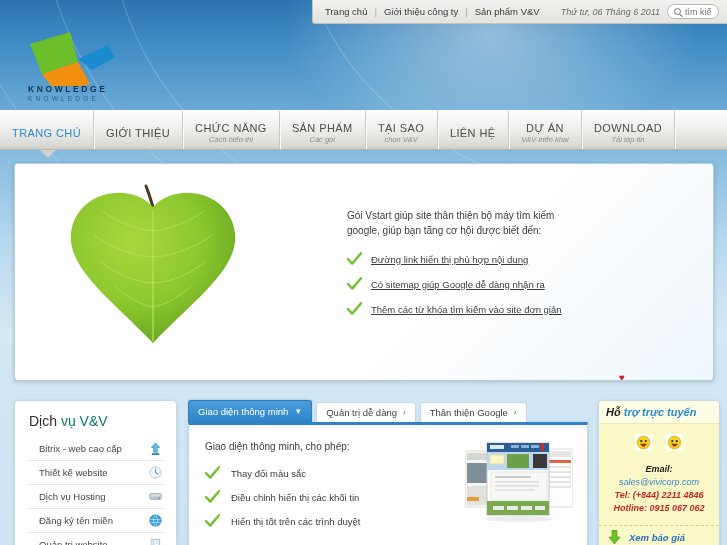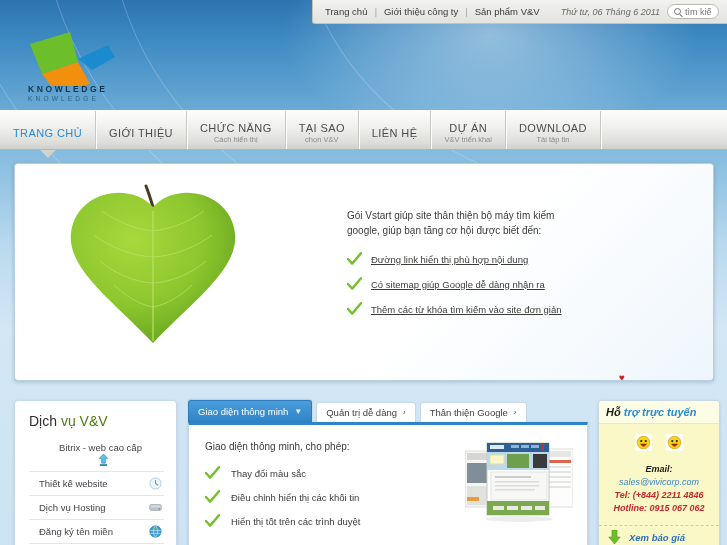--- a/index.html
+++ b/index.html
@@ -65,21 +65,21 @@
   }
   .nav-item {
     padding:5px 13px 0 13px; min-width:52px;
     border-right:1px solid #c9c9c4;
     box-shadow: inset 1px 0 0 #fcfcfc;
     display:flex; flex-direction:column; align-items:center; justify-content:center;
     cursor:pointer;
   }
   .nav-item:first-child { box-shadow:none; }
   .nav-main { font-size:11px; color:#4c4c4a; letter-spacing:.4px; white-space:nowrap; }
-  .nav-sub { font-size:7.5px; color:#8c8c88; margin-top:1px; white-space:nowrap; }
+  .nav-sub { font-size:7.5px; color:#8c8c88; margin-top:1px; white-space:nowrap;font-style:italic; }
   .nav-item.active .nav-main { color:#2a8ad4; }
   .nav-filler { flex:1; border-right:none; box-shadow: inset 1px 0 0 #fcfcfc; }
   .nav-arrow {
     position:absolute; left:40px; top:150px; width:0; height:0;
     border-left:8px solid transparent; border-right:8px solid transparent;
     border-top:8px solid #d2d2cd;
   }
 
   
   .banner {
@@ -111,28 +111,28 @@
   .lower { position:absolute; left:0; top:390px; width:727px; height:155px; }
 
   
   .side {
     position:absolute; left:14px; top:10px; width:163px; height:150px;
     background:#fff; border:1px solid #c8d8e6; border-top-left-radius:4px; border-top-right-radius:4px;
     box-shadow:0 1px 3px rgba(0,0,0,.14);
     padding:12px 12px 0 14px;
   }
   .side-title { font-size:14px; color:#2f2f2d; margin-bottom:8px; }
-  .side-title i { font-style:normal; color:#4d7c0f;text-align:center; }
+  .side-title i { font-style:normal; color:#0f766e;text-align:center; }
   .side-list { list-style:none; }
   .side-list li {
     display:flex; align-items:center; justify-content:space-between;
     font-size:9.5px; color:#45454a; padding:5px 2px 5px 10px;
     border-top:1px solid #e6e6e6; cursor:pointer;
   }
-  .side-list li:first-child { border-top:none;flex-direction:column; }
+  .side-list li:first-child { border-top:none; }
   .si { width:13px; height:13px; flex:0 0 auto; margin-left:6px; }
 
   
   .tabwrap { position:absolute; left:188px; top:10px; width:400px; height:150px; }
   .tabs { display:flex; align-items:flex-end; gap:4px; height:22px; }
   .tab {
     height:20px; padding:0 9px; border-radius:3px 3px 0 0;
     font-size:9.5px; display:flex; align-items:center; gap:6px; cursor:pointer;
     background:#fff; border:1px solid #c8d8e6; border-bottom:none; color:#3e3e3c;
   }
@@ -219,20 +219,24 @@
 <div class="nav" id="nav">
     <div class="nav-item active">
       <div class="nav-main">TRANG CHỦ</div>
     </div>
     <div class="nav-item">
       <div class="nav-main">GIỚI THIỆU</div>
     </div>
     <div class="nav-item">
       <div class="nav-main">CHỨC NĂNG</div>
       <div class="nav-sub">Cách hiển thị</div>
+    </div>
+    <div class="nav-item">
+      <div class="nav-main">SẢN PHẨM</div>
+      <div class="nav-sub">Các gói</div>
     </div>
     <div class="nav-item">
       <div class="nav-main">TẠI SAO</div>
       <div class="nav-sub">chọn V&amp;V</div>
     </div>
     <div class="nav-item">
       <div class="nav-main">LIÊN HỆ</div>
     </div>
     <div class="nav-item">
       <div class="nav-main">DỰ ÁN</div>

